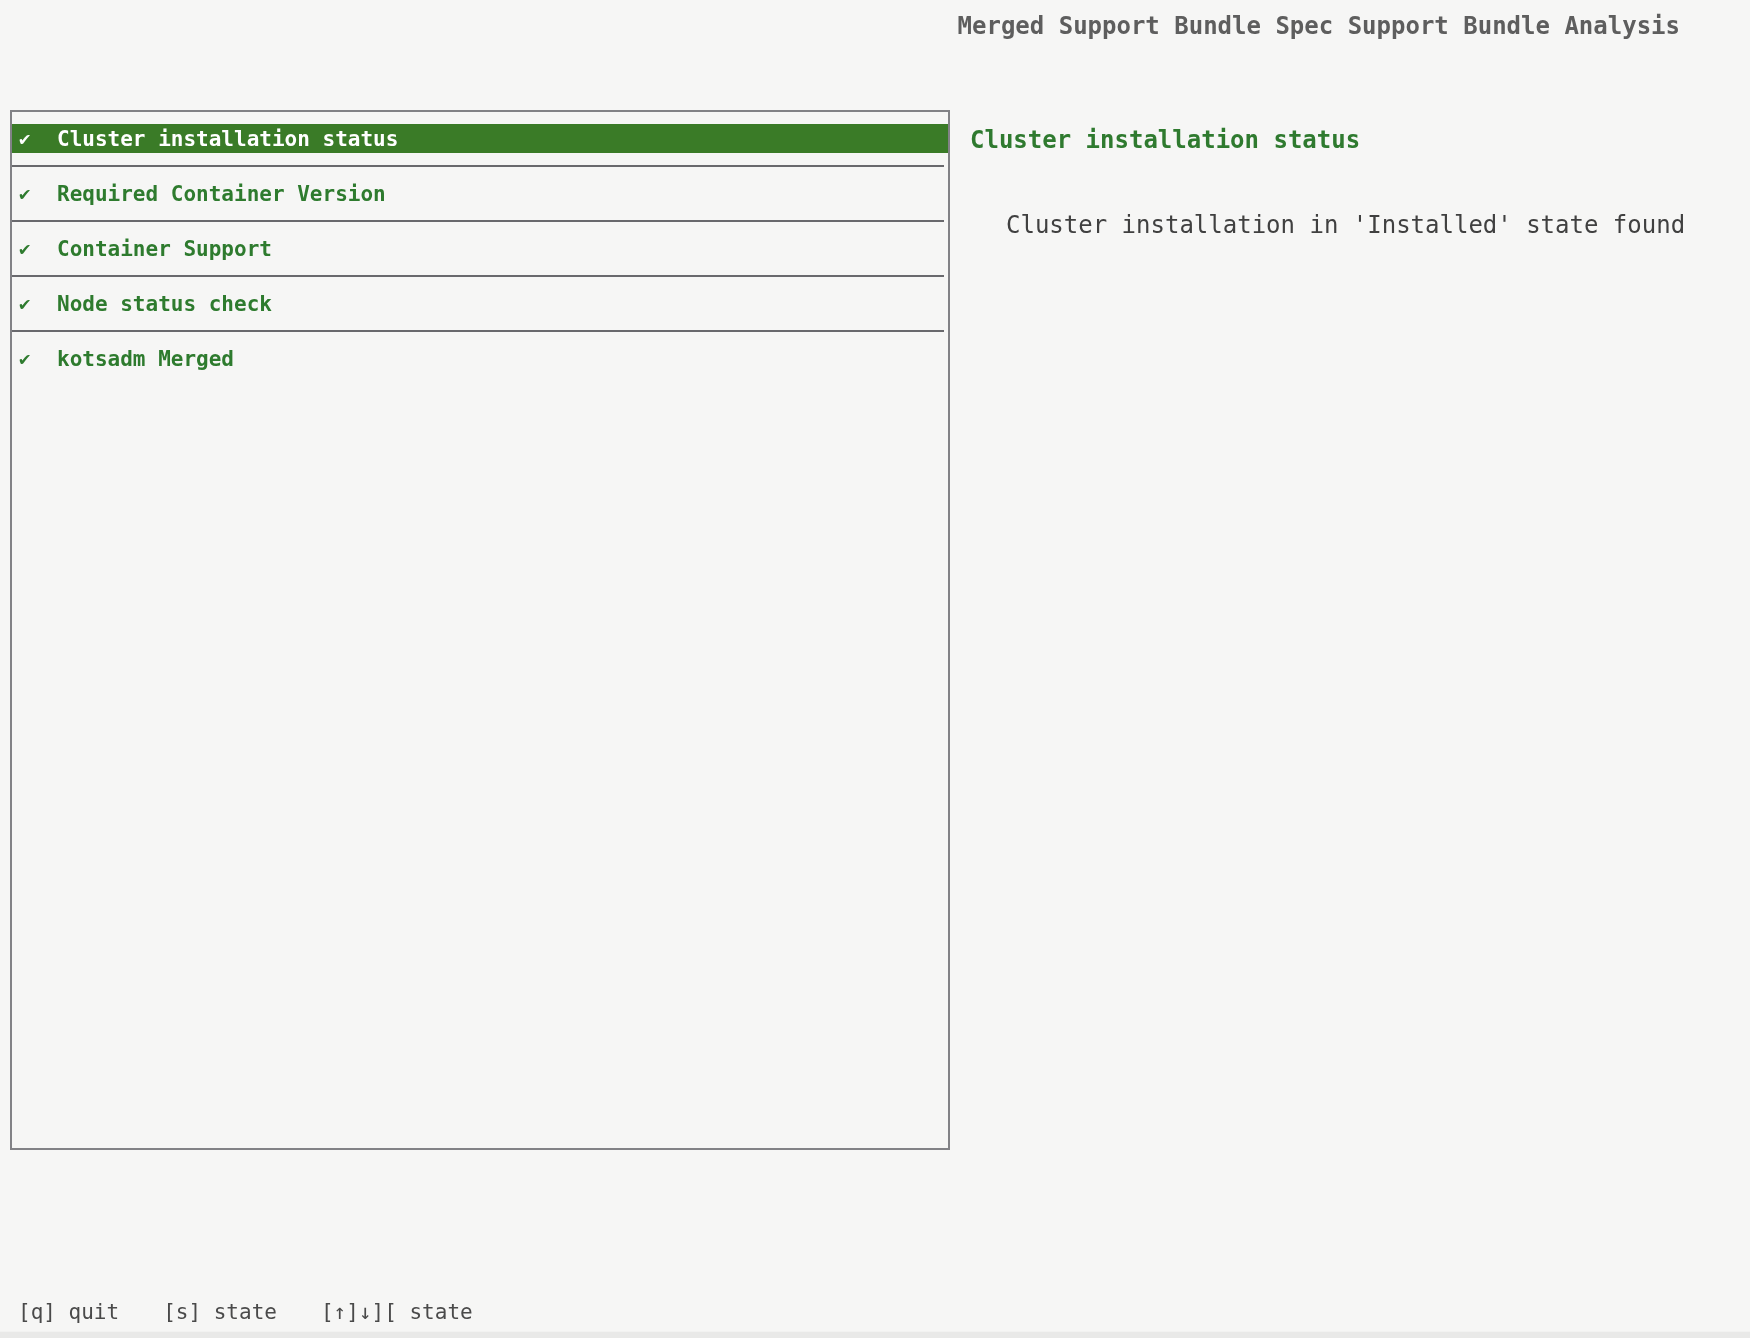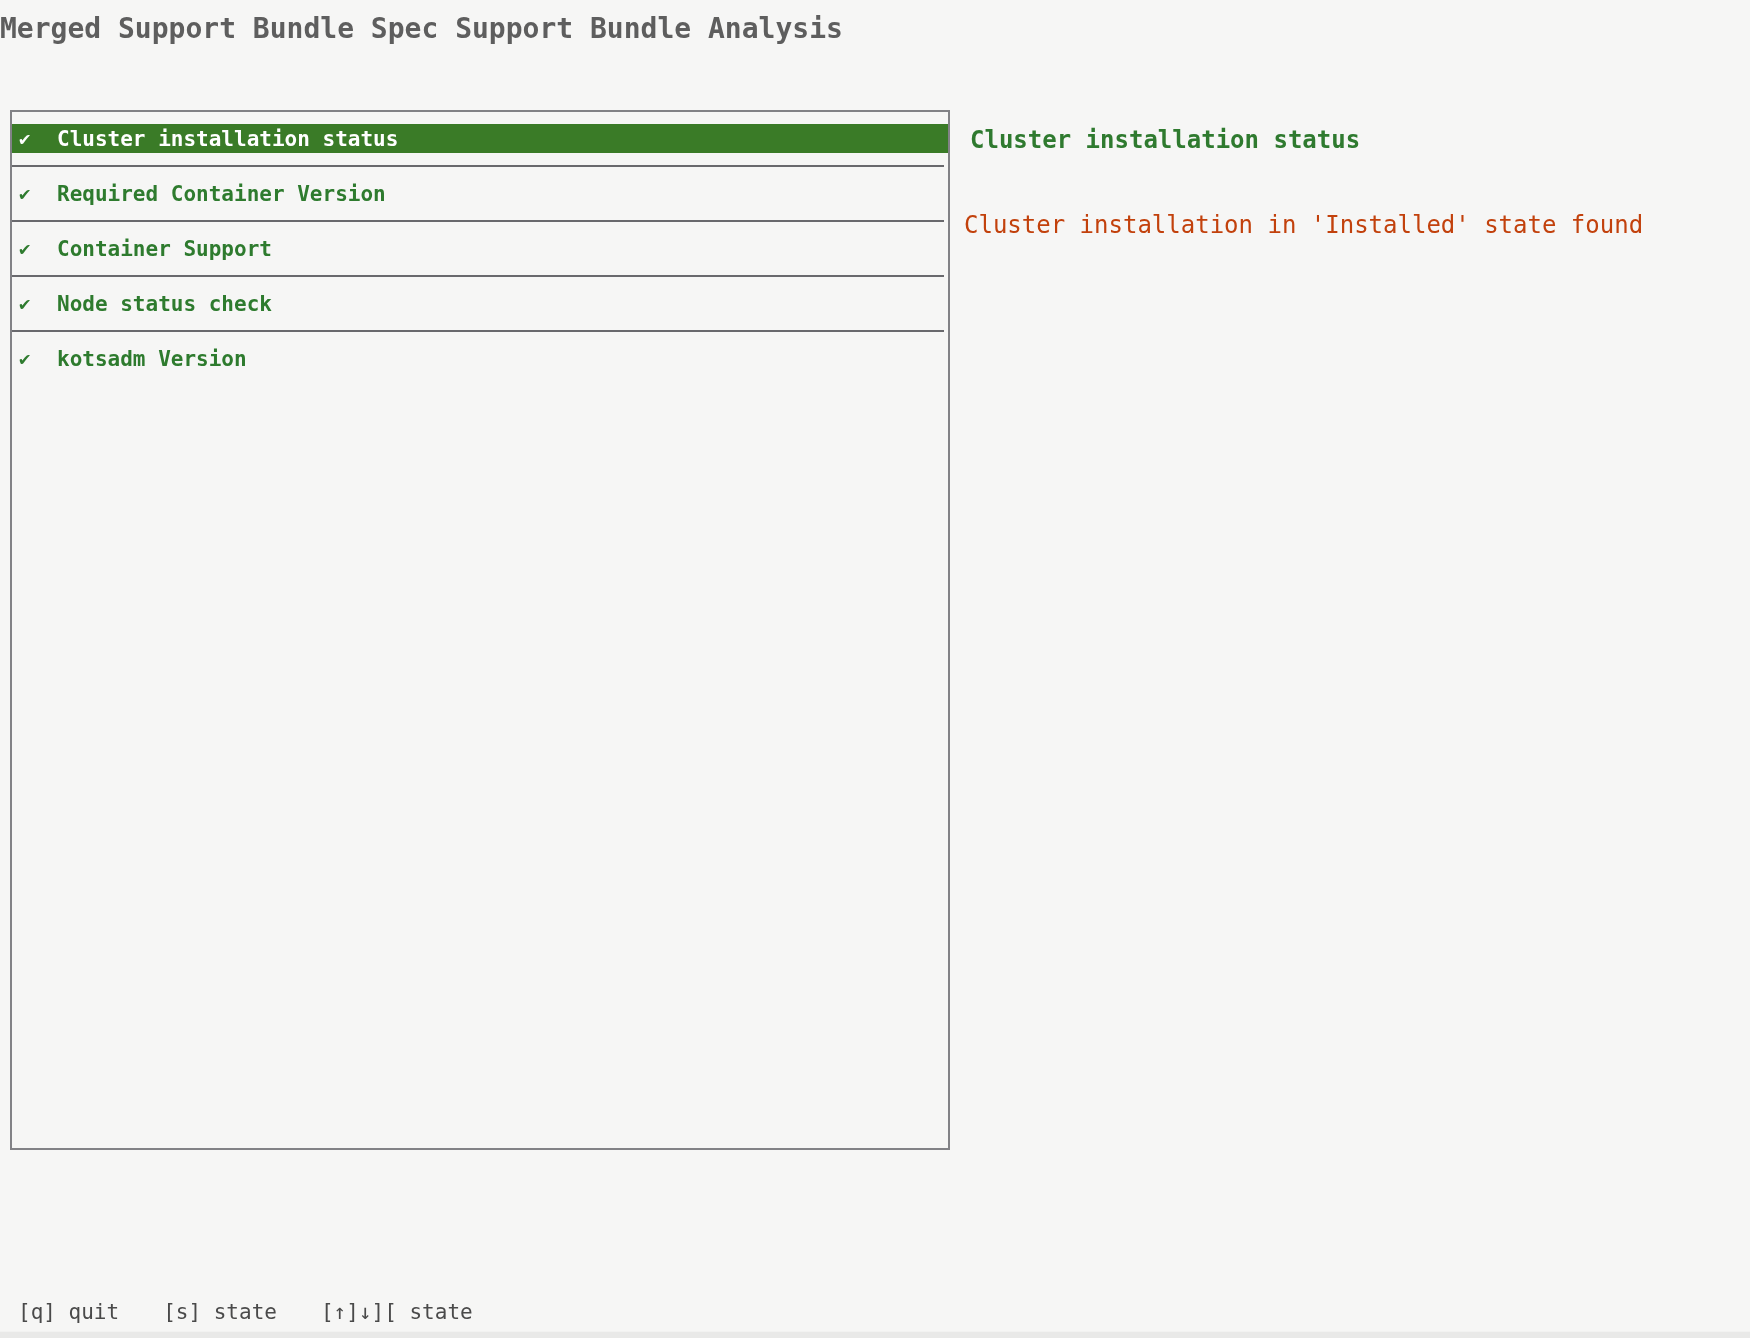--- a/index.html
+++ b/index.html
@@ -5,22 +5,22 @@
   html, body { margin: 0; padding: 0; }
   body {
     width: 1750px; height: 1338px;
     background: #f6f6f5;
     font-family: "DejaVu Sans Mono", "Liberation Mono", monospace;
     position: relative;
     overflow: hidden;
   }
   .title {
     position: absolute; top: 12px; left: 0; width: 1680px;
-    text-align: left;
-    font-size: 28px; font-weight: bold; color: #5e5e5e;
+    text-align: right;
+    font-size: 24px; font-weight: bold; color: #5e5e5e;
     white-space: pre;
   }
   .panel {
     position: absolute; left: 10px; top: 110px;
     width: 940px; height: 1040px;
     box-sizing: border-box;
     border: 2px solid #828286;
     padding-top: 12px;
     background: #f6f6f5;
   }
@@ -42,22 +42,22 @@
     height: 0;
     border-top: 2px solid #69696d;
     margin: 12px 4px 12px 0;
   }
   .detail-heading {
     position: absolute; left: 970px; top: 126px;
     font-size: 24px; font-weight: bold; color: #2f7a2f;
     white-space: pre;
   }
   .detail-body {
-    position: absolute; left: 964px; top: 211px;
-    font-size: 24px; color: #c2410c;
+    position: absolute; left: 1006px; top: 211px;
+    font-size: 24px; color: #404040;
     white-space: pre;
   }
   .status-bar {
     position: absolute; left: 18px; top: 1300px;
     font-size: 21px; color: #4a4a4a;
     white-space: pre;
   }
   .status-bar span { margin-right: 44px; }
   .bottom-strip {
     position: absolute; left: 0; bottom: 0;
@@ -74,21 +74,21 @@
 <div class="panel">
   <div id="analyzer-list">
       <div class="list-row selected"><span class="check">✔</span><span class="label">Cluster installation status</span></div>
       <div class="sep"></div>
       <div class="list-row"><span class="check">✔</span><span class="label">Required Container Version</span></div>
       <div class="sep"></div>
       <div class="list-row"><span class="check">✔</span><span class="label">Container Support</span></div>
       <div class="sep"></div>
       <div class="list-row"><span class="check">✔</span><span class="label">Node status check</span></div>
       <div class="sep"></div>
-      <div class="list-row"><span class="check">✔</span><span class="label">kotsadm Version</span></div>
+      <div class="list-row"><span class="check">✔</span><span class="label">kotsadm Merged</span></div>
     </div>
 </div>
 
 <div class="detail-heading">Cluster installation status</div>
 <div class="detail-body">Cluster installation in 'Installed' state found</div>
 
 <div class="status-bar"><span>[q] quit</span><span>[s] state</span><span>[↑]↓][ state</span></div>
 
 <div class="bottom-strip"></div>
 

